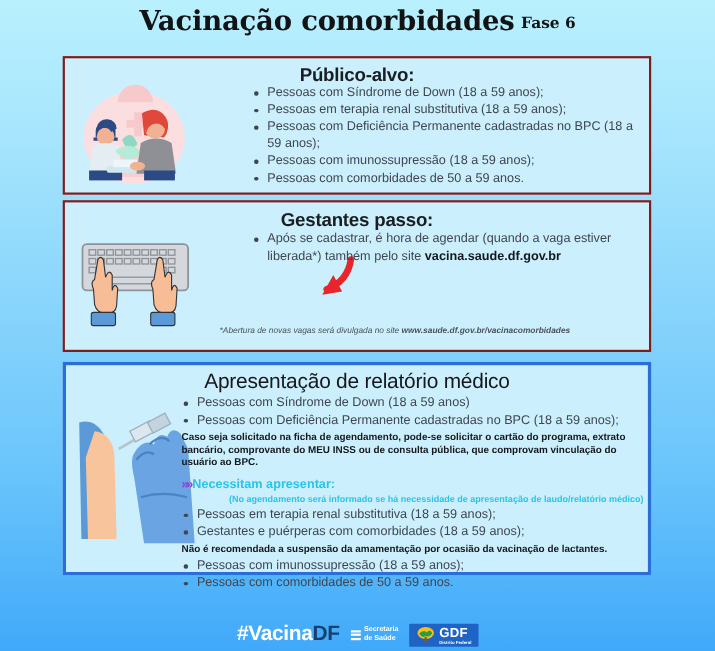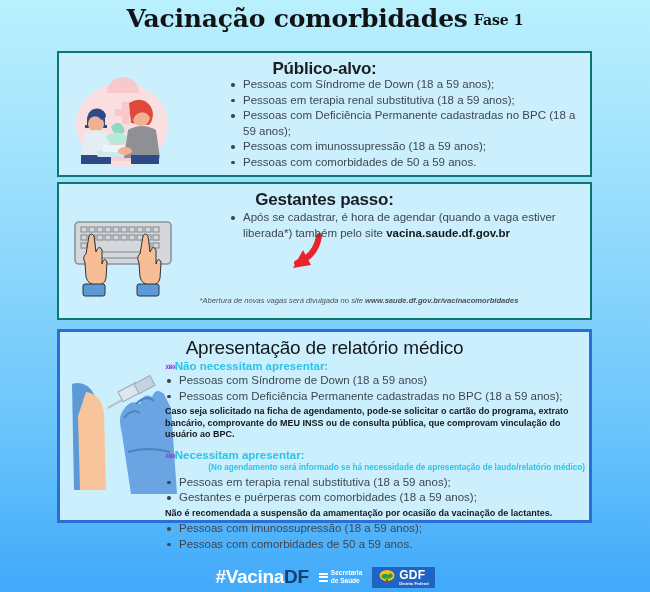--- a/index.html
+++ b/index.html
@@ -23,21 +23,21 @@
   .title-sub{
     font-family:"DejaVu Serif", serif;
     font-weight:bold;font-size:14px;color:#111315;
     margin-left:6px;position:relative;top:-2px;
   }
 
   
   .box{
     position:absolute;
     background:#cbeffd;
-    border:2px solid #0f766e;
+    border:2px solid #7f1d1d;
     box-sizing:border-box;
   }
   .box1{left:57px;top:51px;width:535px;height:126px;}
   .box2{left:57px;top:182px;width:535px;height:138px;}
   .box3{left:57px;top:329px;width:535px;height:194px;border:3px solid #2a6fd8;}
 
   .box-h{
     text-align:center;font-size:17px;font-weight:bold;color:#1a1d21;
     padding-top:6px;letter-spacing:-0.2px;
   }
@@ -106,21 +106,21 @@
   .gdf-txt{display:flex;flex-direction:column;align-items:flex-start;}
   .gdf-g{font-size:12px;font-weight:bold;color:#ffffff;line-height:12px;letter-spacing:0.2px;}
   .gdf-s{font-size:4px;font-weight:bold;color:#ffffff;line-height:5px;}
 </style>
 </head>
 <body>
 
 <div class="page">
 
   <div class="title-row">
-    <span class="title-main">Vacinação comorbidades</span><span class="title-sub">Fase 1</span>
+    <span class="title-main">Vacinação comorbidades</span><span class="title-sub">Fase 6</span>
   </div>
 
   <div class="box box1">
     <div class="box-h">Público-alvo:</div>
 
     <svg class="ill1" viewBox="0 0 110 95">
       <ellipse cx="55" cy="50" rx="46" ry="42" fill="#fbdfe0"></ellipse>
       <path d="M40 18 a16 16 0 0 1 32 0 z" fill="#f8c9cb"></path>
       <rect x="48" y="34" width="22" height="7" fill="#f8c9cb"></rect>
       <rect x="55" y="27" width="7" height="22" fill="#f8c9cb"></rect>
@@ -224,23 +224,20 @@
       <rect x="70" y="30" width="18" height="11" transform="rotate(-28 70 30)" fill="#c3d3df" stroke="#9fb0bd" stroke-width="1.2"></rect>
 
       <path d="M58 58 q8 -14 18 -8 q3 -12 12 -7 q4 -10 12 -3 l7 14 l6 86 h-46 l-9 -60 q-4 -16 0 -22 z" fill="#6aa4e2"></path>
       <path d="M60 64 q8 -10 16 -5" stroke="#4c83c2" stroke-width="2" fill="none"></path>
       <path d="M72 50 q10 -10 18 -3" stroke="#4c83c2" stroke-width="2" fill="none"></path>
       <path d="M64 98 q20 -6 42 0" stroke="#4c83c2" stroke-width="2" fill="none"></path>
     </svg>
 
     <div class="c3">
 
-      <div class="sec-h">
-        <span class="chev">»»</span><span>Não necessitam apresentar:</span>
-      </div>
       <ul class="lst l3">
         <li>Pessoas com Síndrome de Down (18 a 59 anos)</li>
         <li>Pessoas com Deficiência Permanente cadastradas no BPC (18 a 59 anos);</li>
       </ul>
       <div class="bold-note">Caso seja solicitado na ficha de agendamento, pode-se solicitar o cartão do programa, extrato bancário, comprovante do MEU INSS ou de consulta pública, que comprovam vinculação do usuário ao BPC.</div>
 
       <div class="sec-h sec2">
         <span class="chev">»»</span><span>Necessitam apresentar:</span>
       </div>
       <div class="sec-sub">(No agendamento será informado se há necessidade de apresentação de laudo/relatório médico)</div>

